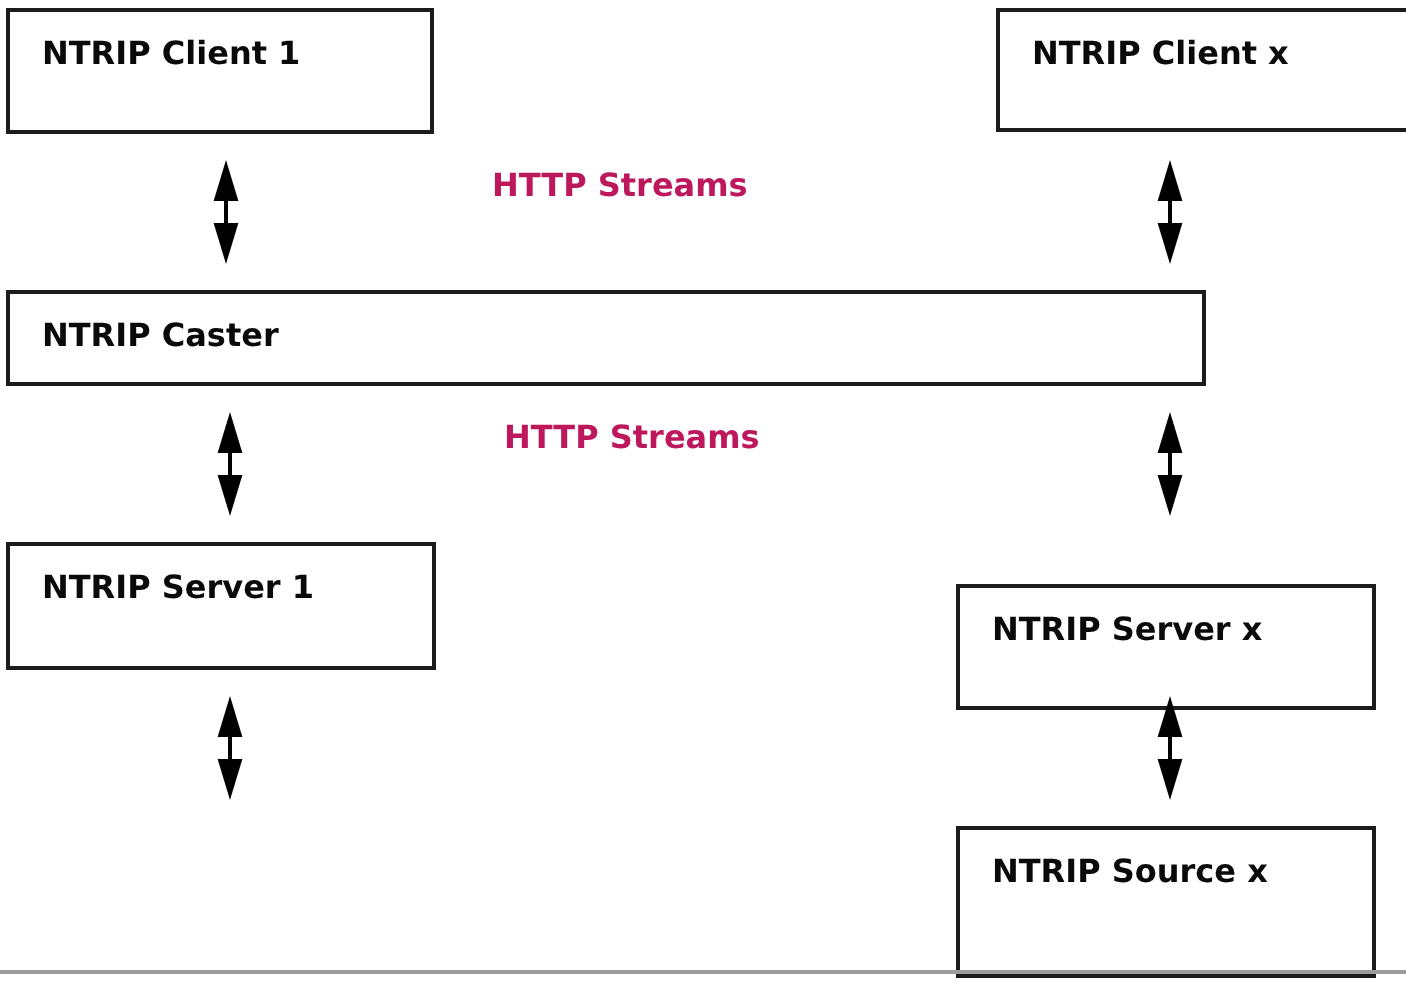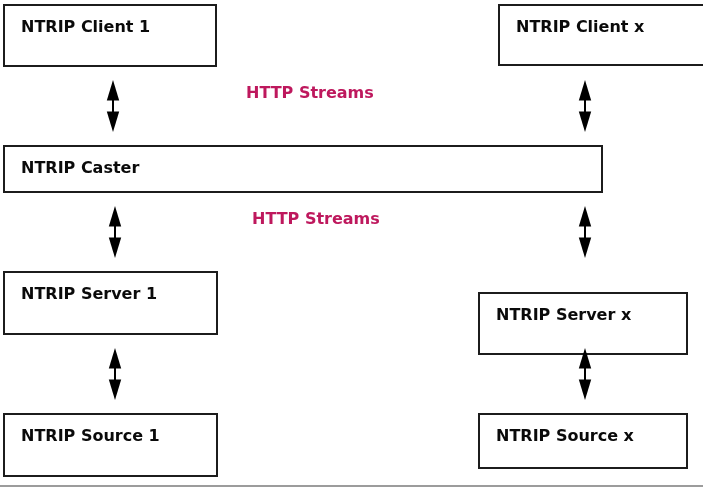--- a/index.html
+++ b/index.html
@@ -26,21 +26,21 @@
     line-height: 19px;
     padding: 11px 6px 0 16px;
     white-space: nowrap;
   }
   .box-client1 { left: 3px;   top: 4px;   width: 214px; height: 63px; }
   .box-clientx { left: 478px; top: 4px;   width: 210px; height: 62px; margin-left: 20px; }
   .box-caster  { left: 3px;   top: 145px; width: 600px; height: 48px; }
   .box-server1 { left: 3px;   top: 271px; width: 215px; height: 64px; }
   .box-serverx { left: 478px; top: 272px; width: 210px; height: 63px; margin-top: 20px; }
   .box-source1 { left: 3px;   top: 413px; width: 215px; height: 64px; }
-  .box-sourcex { left: 478px; top: 413px; width: 210px; height: 56px; }
+  .box-sourcex { left: 478px; top: 413px; width: 210px; height: 76px; }
 
   .annot {
     position: absolute;
     color: #be185d;
     font-size: 16px;
     font-weight: bold;
     line-height: 17px;
     white-space: nowrap;
   }
   .annot-top    { left: 246px; top: 84px; }
@@ -125,23 +125,20 @@
     <polygon points="7,0 13.2,20.5 0.8,20.5" fill="#000000"></polygon>
     <polygon points="7,52 13.2,31.5 0.8,31.5" fill="#000000"></polygon>
   </svg>
 
   <svg class="arrow arrow-a6" viewBox="0 0 14 52">
     <line x1="7" y1="18" x2="7" y2="35" stroke="#000000" stroke-width="2"></line>
     <polygon points="7,0 13.2,20.5 0.8,20.5" fill="#000000"></polygon>
     <polygon points="7,52 13.2,31.5 0.8,31.5" fill="#000000"></polygon>
   </svg>
 
-  <div class="box box-source1">
-    <span>NTRIP Source 1</span>
-  </div>
 
   <div class="box box-sourcex">
     <span>NTRIP Source x</span>
   </div>
 
   <div class="bottom-rule"></div>
 
 </div>
 
 </body></html>

